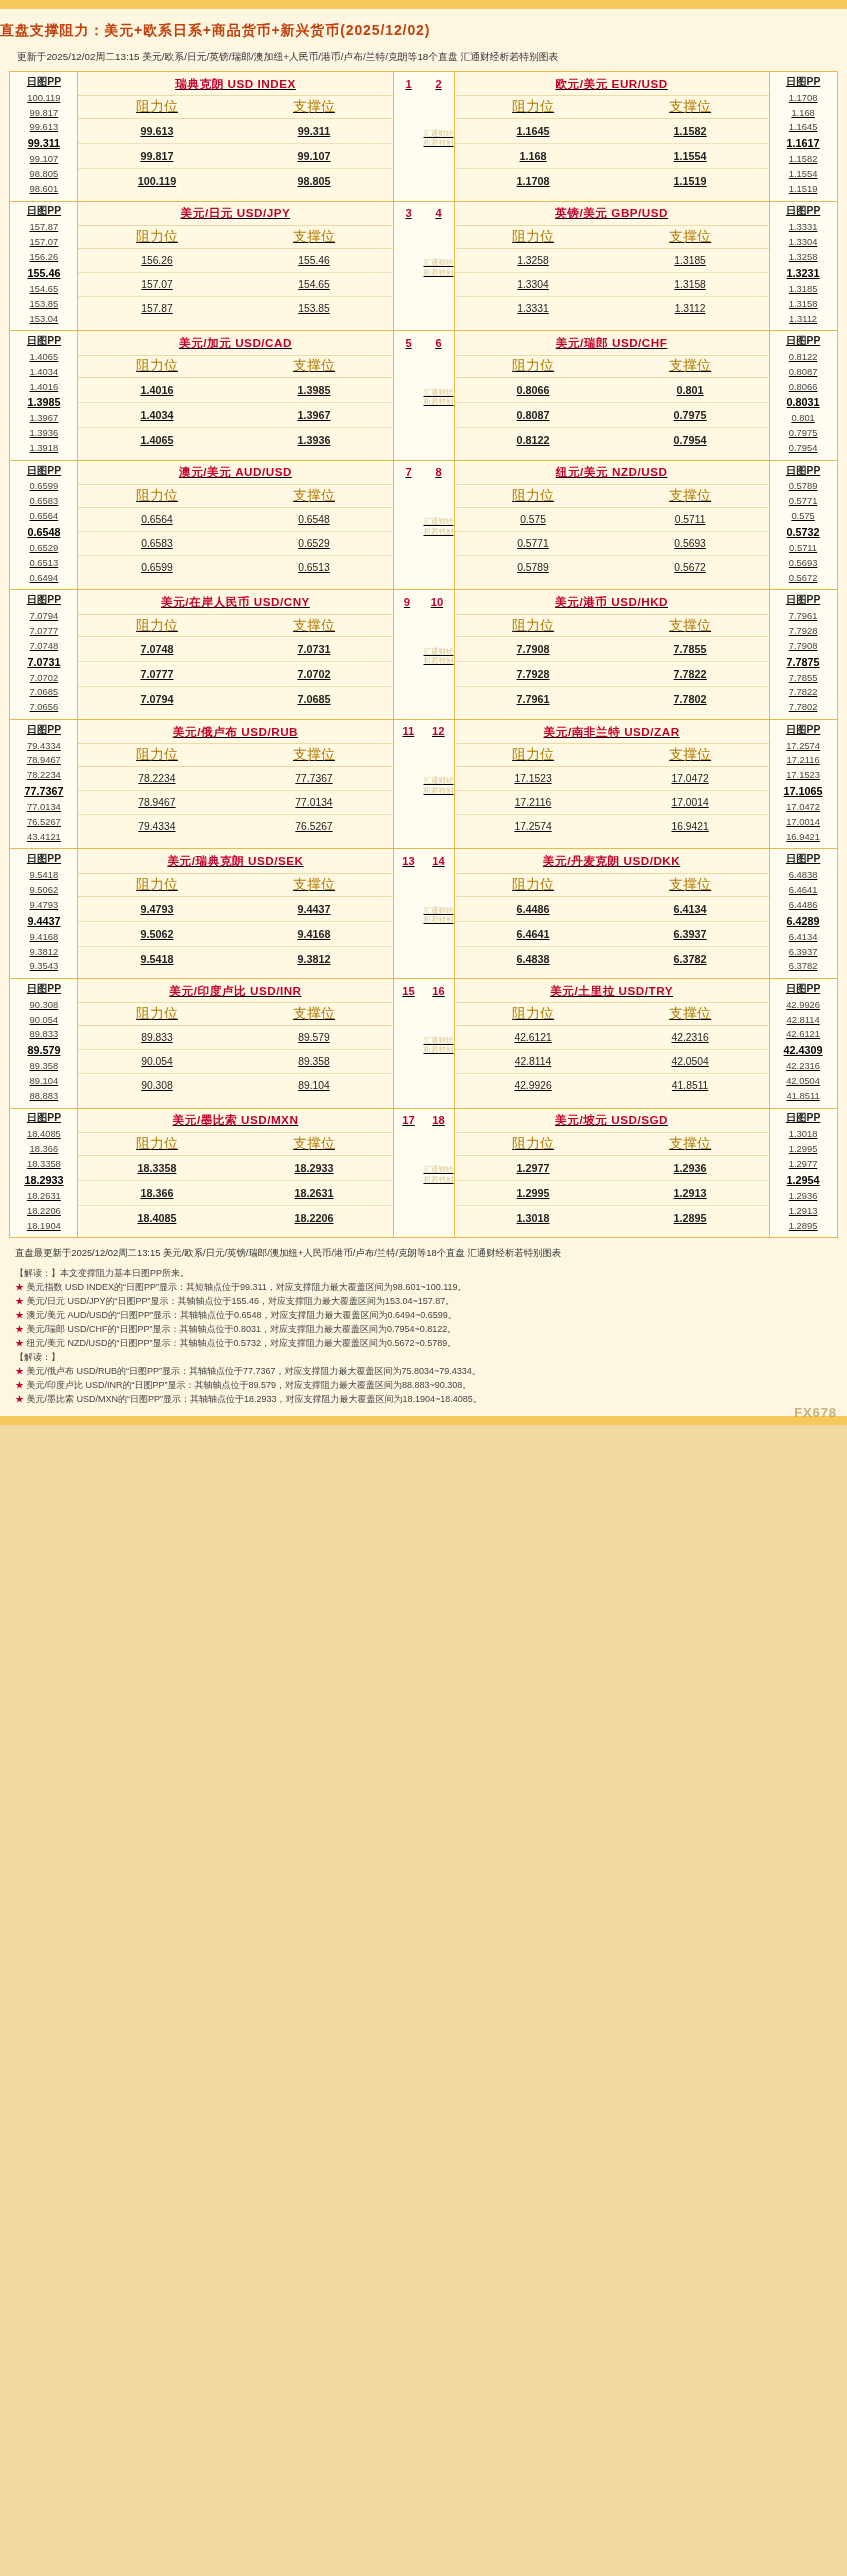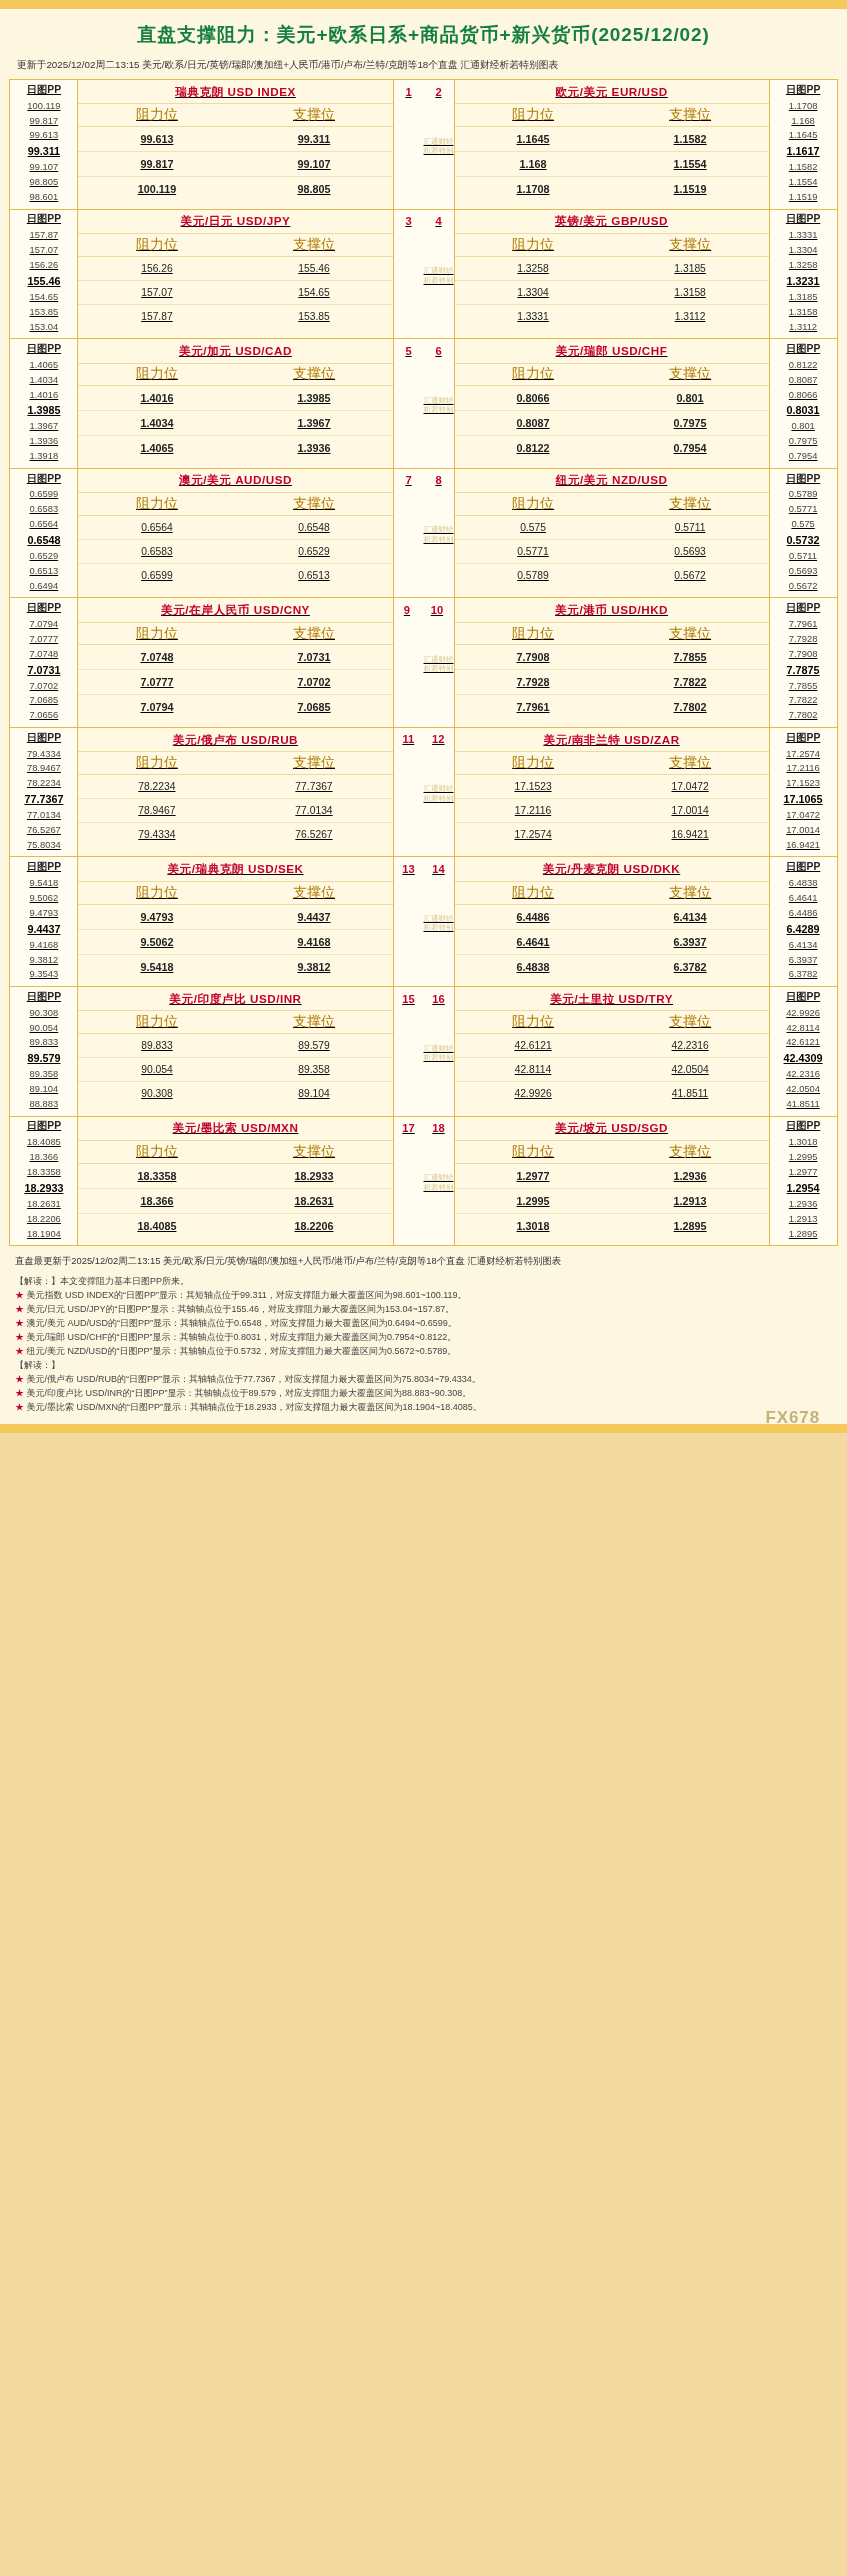--- a/index.html
+++ b/index.html
@@ -14,23 +14,23 @@
     width: 847px;
     background: linear-gradient(90deg,#f4c85a 0px,#f4c85a 11.2px,#fdf6e0 11.2px,#fdf6e0 836px,#f4c85a 836px,#f4c85a 847px);
     padding: 0;
     position: relative;
   }
   .frame-top, .frame-bottom {
     height: 9.4px;
     background: #f4c85a;
   }
   .title {
-    text-align: center;
-    color: #15803d;
-    font-size: 19px;
+    text-align: left;
+    color: #c2410c;
+    font-size: 14px;
     font-weight: bold;
     letter-spacing: 0.9px;
     padding: 13px 0 7.5px 0;
     background: #fdf6e0;
   }
   .subtitle {
     font-size: 9.8px;
     color: #333;
     padding: 1.9px 17px 7.5px 17px;
     background: #fdf6e0;
@@ -132,23 +132,23 @@
   .explain {
     background: #fdf6e0;
     font-size: 9px;
     color: #444;
     padding: 3.7px 15px 9.4px 15px;
     line-height: 1.55;
   }
   .star { color: #c2002f; }
   .fx-mark {
     position: absolute;
-    right: 27px;
+    right: 10px;
     bottom: 5.6px;
-    font-size: 17px;
+    font-size: 13px;
     font-weight: bold;
     color: #b59a5a;
     letter-spacing: 0.9px;
     opacity: .75;
   }
 </style>
 </head>
 <body>
 
 <div class="page">
@@ -495,21 +495,21 @@
       </div>
       <div class="block">
         <div class="col-side">
           <div class="hdr">日图PP</div>
           <div class="lvl">79.4334</div>
           <div class="lvl">78.9467</div>
           <div class="lvl">78.2234</div>
           <div class="lvl bold">77.7367</div>
           <div class="lvl">77.0134</div>
           <div class="lvl">76.5267</div>
-          <div class="lvl">75.8034</div>
+          <div class="lvl">43.4121</div>
         </div>
         <div class="pair">
           <div class="pair-title">美元/俄卢布  USD/RUB</div>
           <div class="rs-head">
             <div>阻力位</div>
             <div>支撑位</div>
           </div>
           <div class="rs-row">
             <div>78.2234</div>
             <div>77.7367</div>

